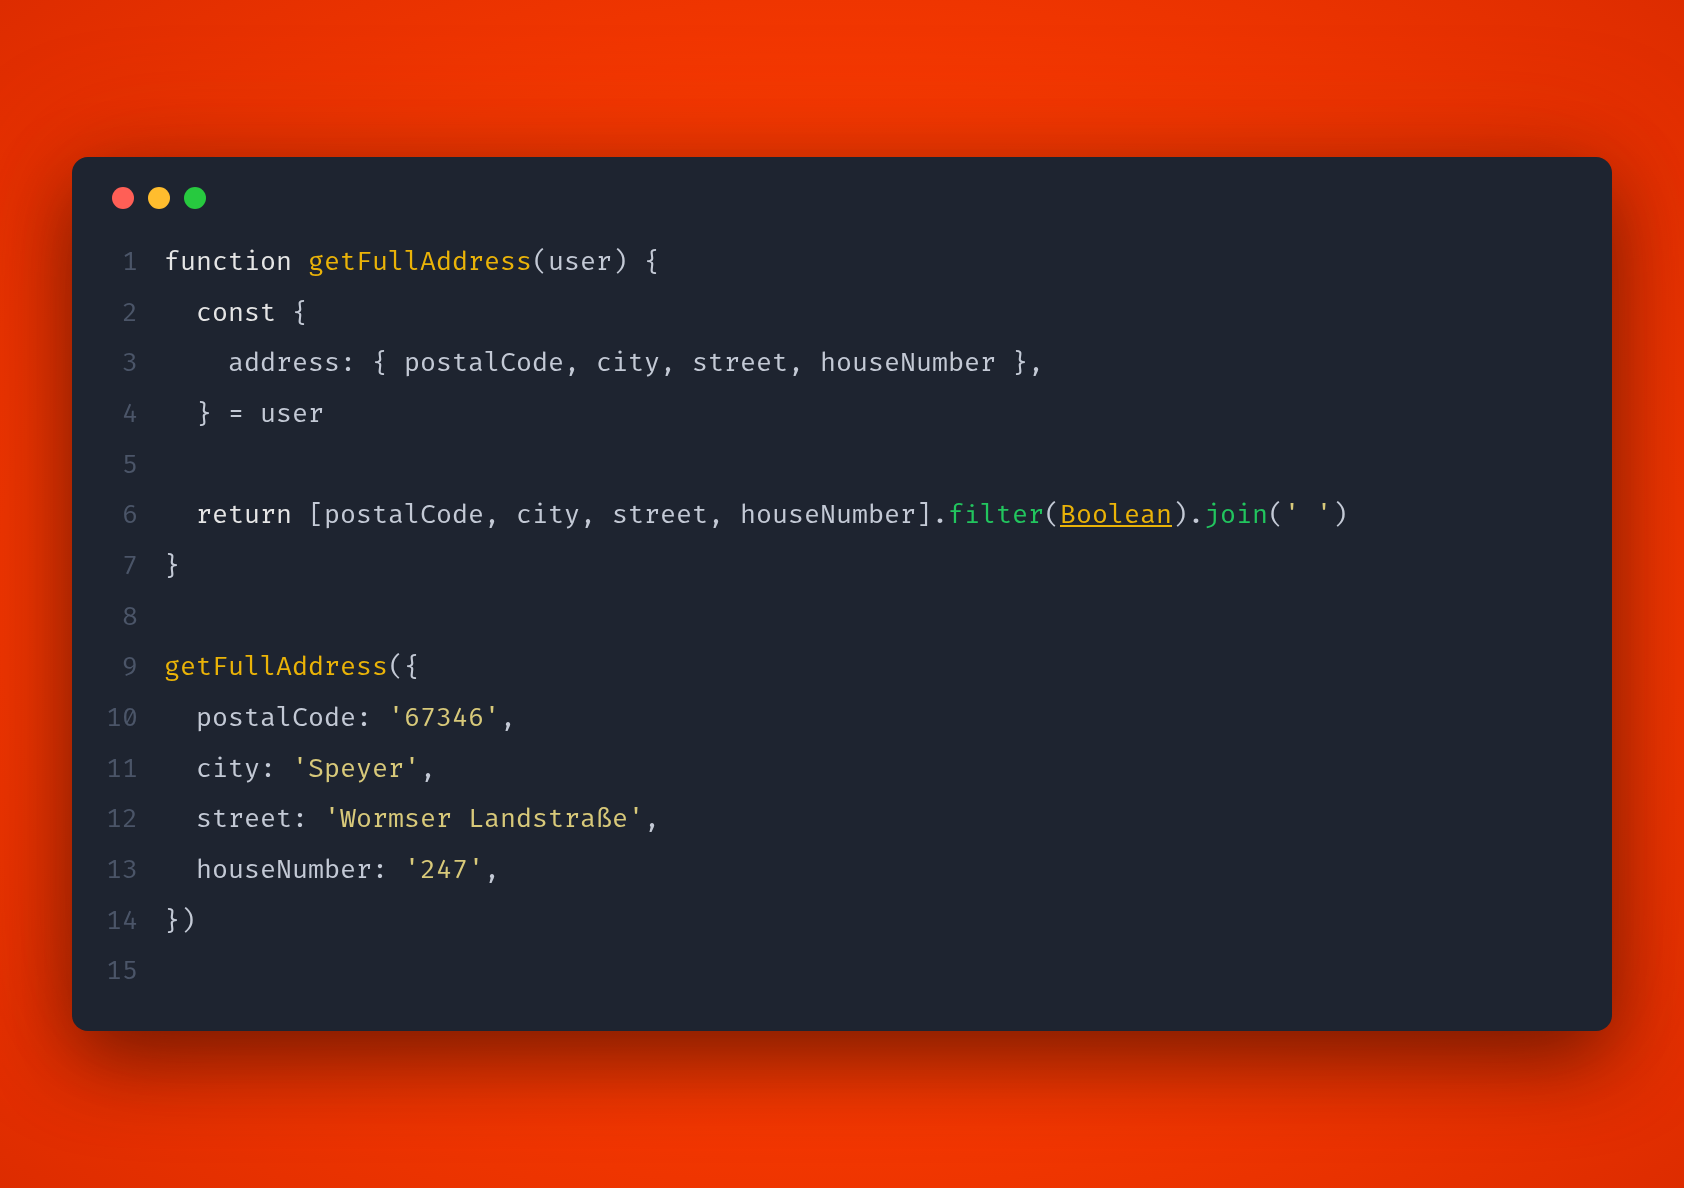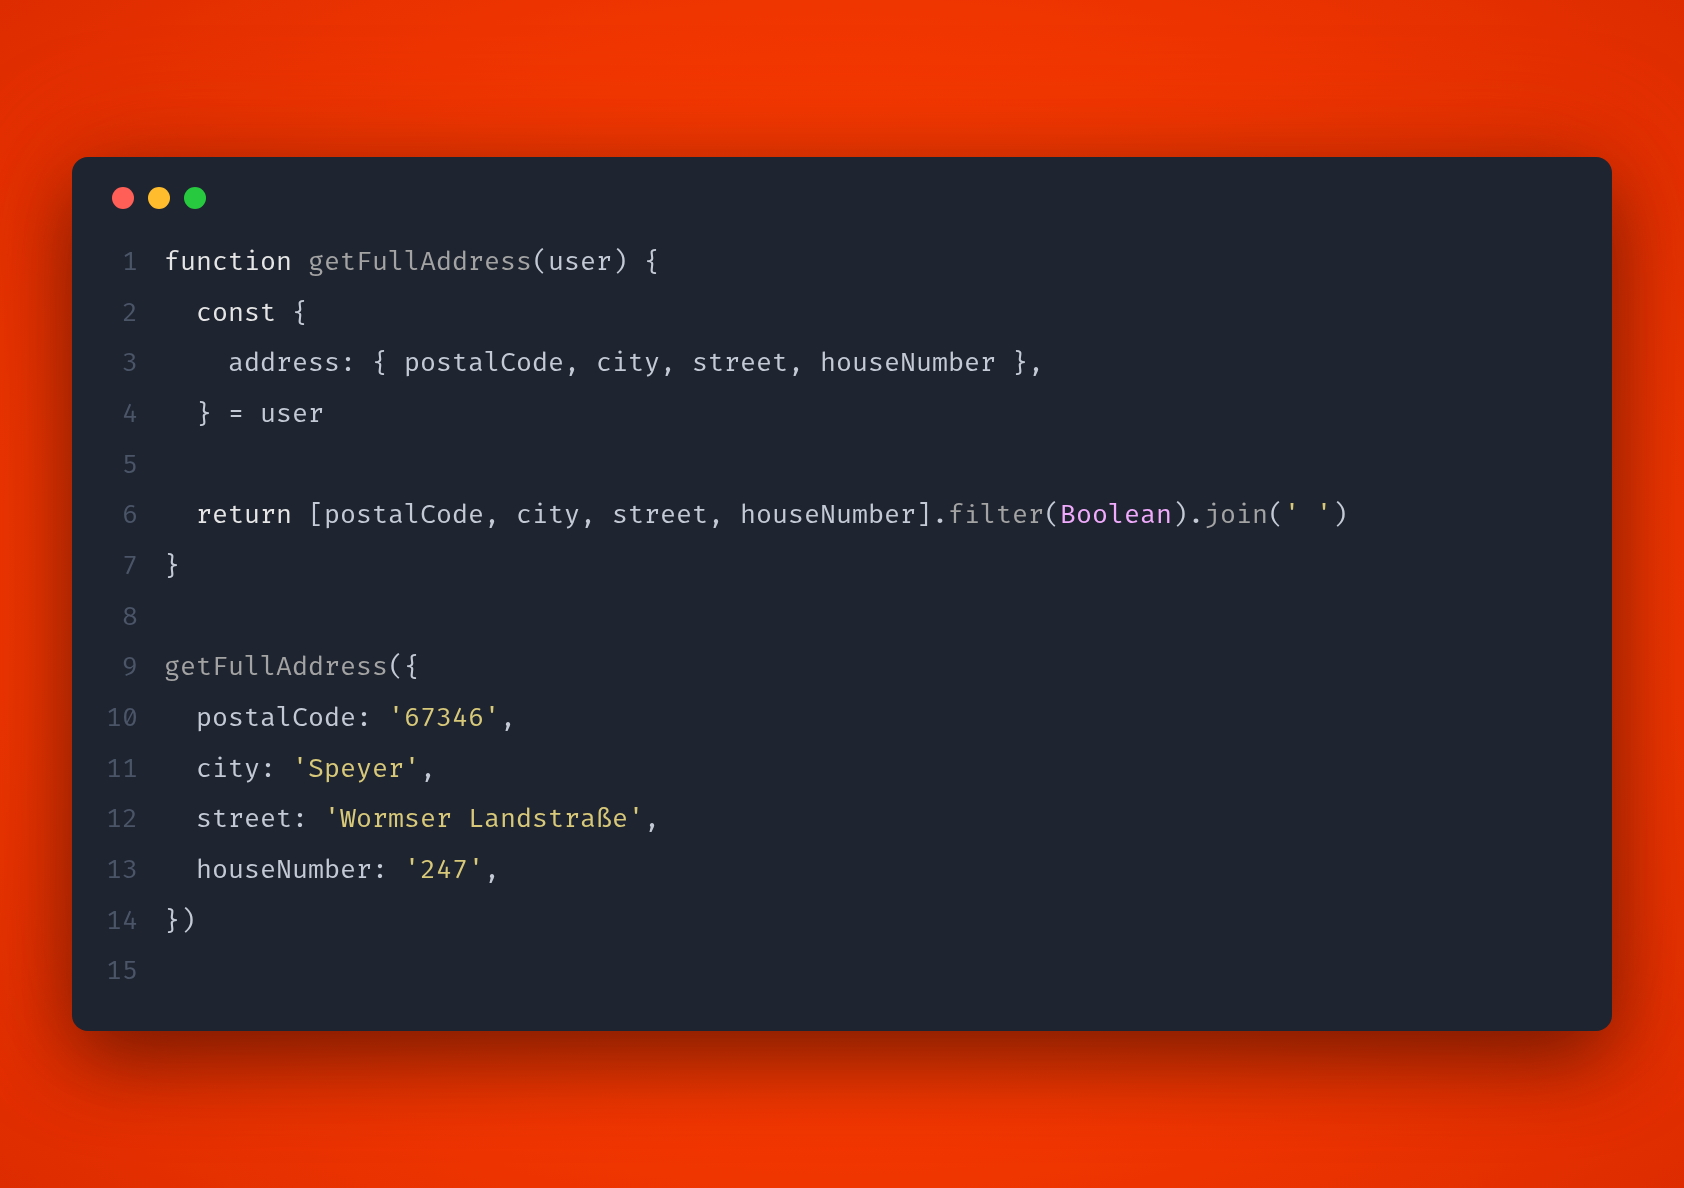--- a/index.html
+++ b/index.html
@@ -45,25 +45,25 @@
   .ln {
     width: 58px;
     text-align: right;
     color: #4b5568;
     user-select: none;
     padding-right: 26px;
     flex-shrink: 0;
   }
   .content { flex: 1; }
   .kw { color: #e5e5e5; }
-  .fn { color: #a3a3a3; }
+  .fn { color: #eab308; }
   .str { color: #d8c97a; }
-  .cls { color: #f0abfc; }
+  .cls { color: #eab308; text-decoration: underline; }
   .punct { color: #c3c9d5; }
-  .method { color: #a3a3a3; }
+  .method { color: #22c55e; }
 </style>
 </head>
 <body>
 
 <div class="window">
   <div class="traffic-lights">
     <div class="tl red"></div>
     <div class="tl yellow"></div>
     <div class="tl green"></div>
   </div>

